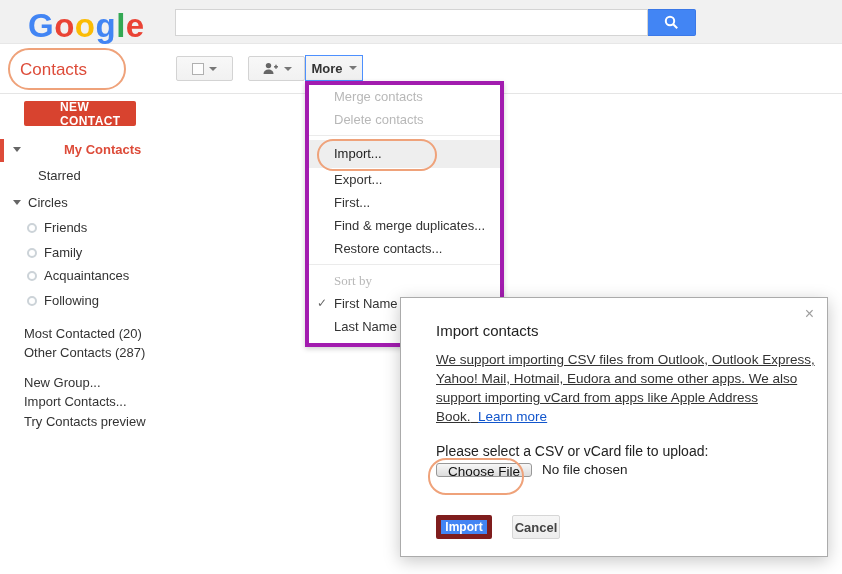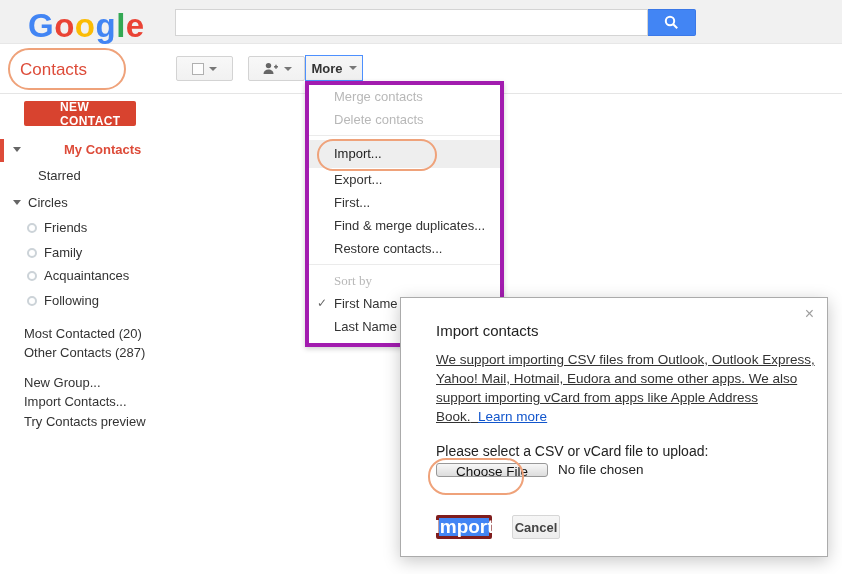--- a/index.html
+++ b/index.html
@@ -42,24 +42,24 @@
   .ann-import { left:317px; top:139px; width:120px; height:32px; border-radius:16px; z-index:25; }
   .ann-choose { left:428px; top:458px; width:96px; height:37px; border-radius:18px; z-index:40; }
   
   .dialog { position:absolute; left:400px; top:297px; width:428px; height:260px; background:#fff; border:1px solid #ababab; box-shadow:0 4px 16px rgba(0,0,0,.22); z-index:30; }
   .dlg-close { position:absolute; right:13px; top:8px; color:#9e9e9e; font-size:16px; cursor:pointer; line-height:16px; }
   .dlg-title { position:absolute; left:35px; top:24px; font-size:15px; color:#222; }
   .dlg-body { position:absolute; left:35px; top:52px; width:380px; font-size:13.5px; line-height:19px; color:#333;text-decoration:underline; }
   .dlg-body a { color:#1155cc; text-decoration:underline; cursor:pointer; }
   .dlg-prompt { position:absolute; left:35px; top:145px; font-size:14px; color:#222;text-align:center; }
   .filerow { position:absolute; left:35px; top:164px; display:flex; align-items:center; gap:10px; }
-  .choosefile { height:14px; padding:0 19px; font-size:13.5px; color:#111; background:linear-gradient(#f7f7f7,#dddddd); border:1px solid #989898; border-radius:3px; cursor:pointer; font-family:inherit; }
+  .choosefile { height:14px; padding:0 11px; font-size:13.5px; color:#111; background:linear-gradient(#f7f7f7,#dddddd); border:1px solid #989898; border-radius:3px; cursor:pointer; font-family:inherit; }
   .nofile { font-size:13.5px; color:#222; }
   .dlg-actions { position:absolute; left:35px; top:217px; display:flex; gap:20px; }
-  .btn-import { width:56px; height:24px; background:#4285f4; border:3px solid #7f1d1d; border-radius:2px; color:#fff; font-weight:bold; font-size:19px; display:flex; align-items:center; justify-content:center; cursor:pointer; }
+  .btn-import { width:56px; height:24px; background:#4285f4; border:5px solid #7f1d1d; border-radius:2px; color:#fff; font-weight:bold; font-size:12px; display:flex; align-items:center; justify-content:center; cursor:pointer; }
   .btn-cancel { width:48px; height:24px; background:linear-gradient(#f6f6f6,#ededed); border:1px solid #d6d6d6; border-radius:2px; color:#444; font-weight:bold; font-size:13px; display:flex; align-items:center; justify-content:center; cursor:pointer; }
 </style>
 </head>
 <body>
 
 <div class="topbar">
   <div class="logo">
     <span style="color: rgb(66, 133, 244);">G</span><span style="color: rgb(234, 67, 53);">o</span><span style="color: rgb(251, 188, 5);">o</span><span style="color: rgb(66, 133, 244);">g</span><span style="color: rgb(52, 168, 83);">l</span><span style="color: rgb(234, 67, 53);">e</span>
   </div>
   <div class="searchwrap">

